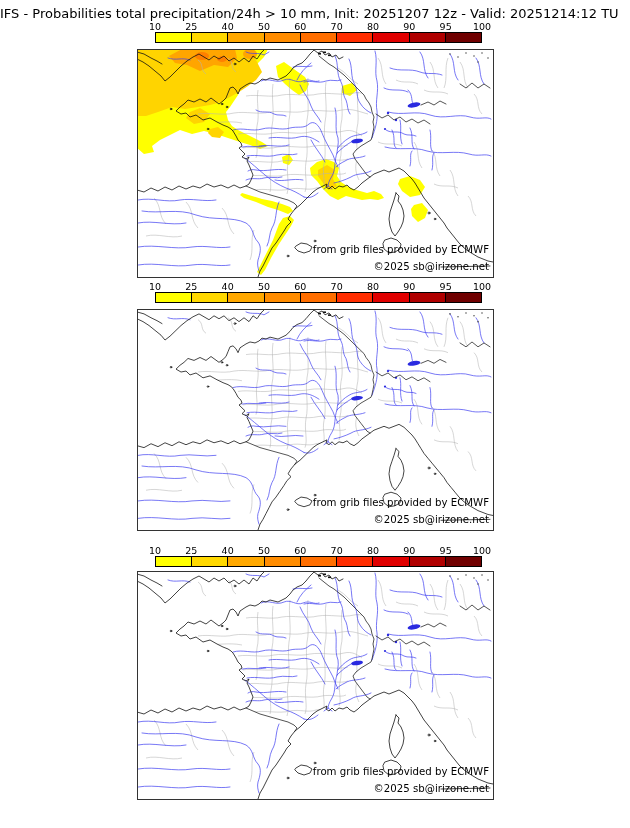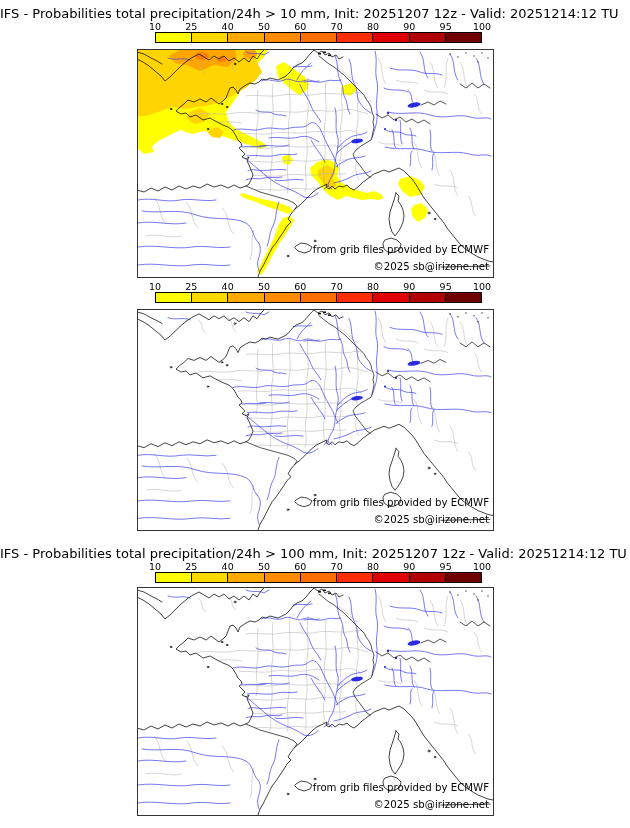--- a/index.html
+++ b/index.html
@@ -426,21 +426,20 @@
     <circle class="gspeck" cx="340" cy="12" r="0.8"></circle>
   </g>
 </svg>
       </div>
     <div class="attr-line-1">from grib files provided by ECMWF</div>
     <div class="attr-line-2">©2025 sb@irizone.net</div>
   </div>
 </div>
 
 <div class="panel" id="panel-3">
-  <div class="panel-title">IFS - Probabilities total precipitation/24h &gt; 100 mm, Init: 20251207 12z - Valid: 20251214:12 TU</div>
   <div class="cbar-wrap">
     <div class="cbar-ticks">
         <span class="cbar-tick" style="left: 0px;">10</span>
         <span class="cbar-tick" style="left: 36.3333px;">25</span>
         <span class="cbar-tick" style="left: 72.6667px;">40</span>
         <span class="cbar-tick" style="left: 109px;">50</span>
         <span class="cbar-tick" style="left: 145.333px;">60</span>
         <span class="cbar-tick" style="left: 181.667px;">70</span>
         <span class="cbar-tick" style="left: 218px;">80</span>
         <span class="cbar-tick" style="left: 254.333px;">90</span>

